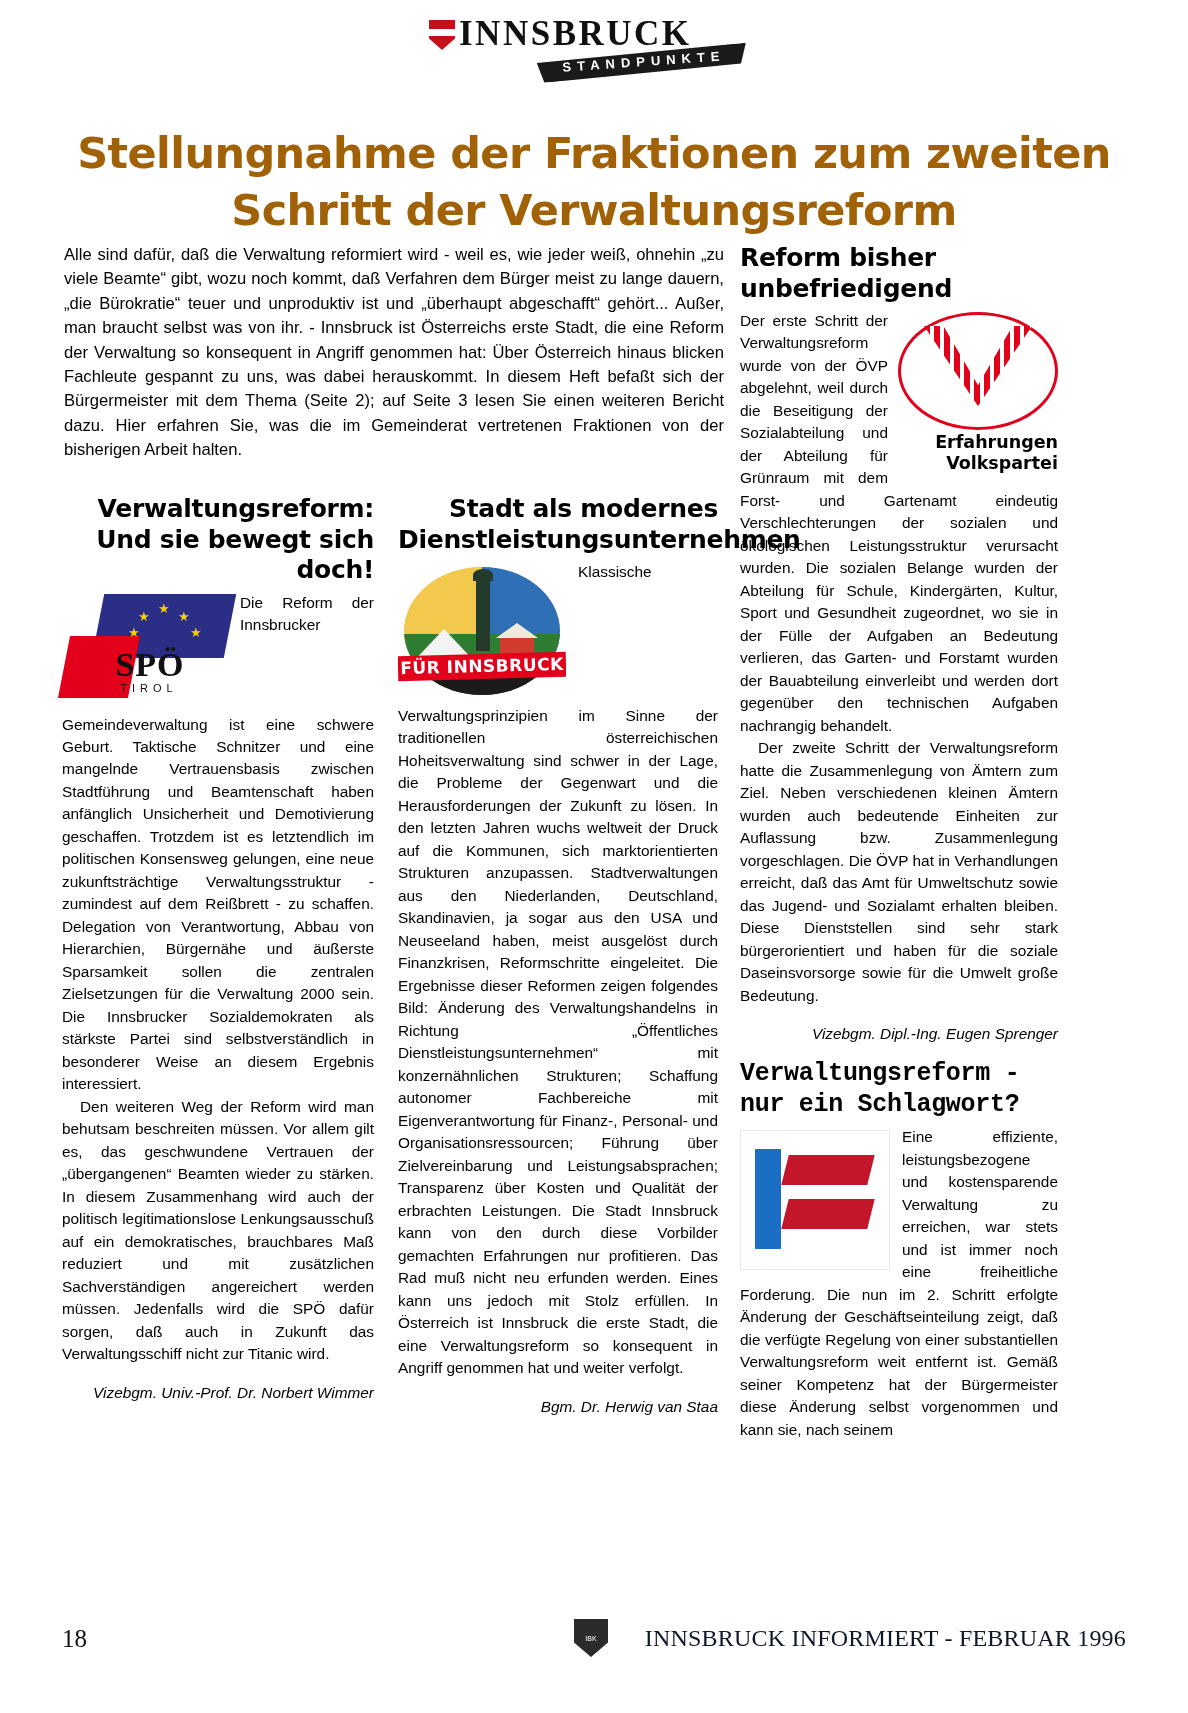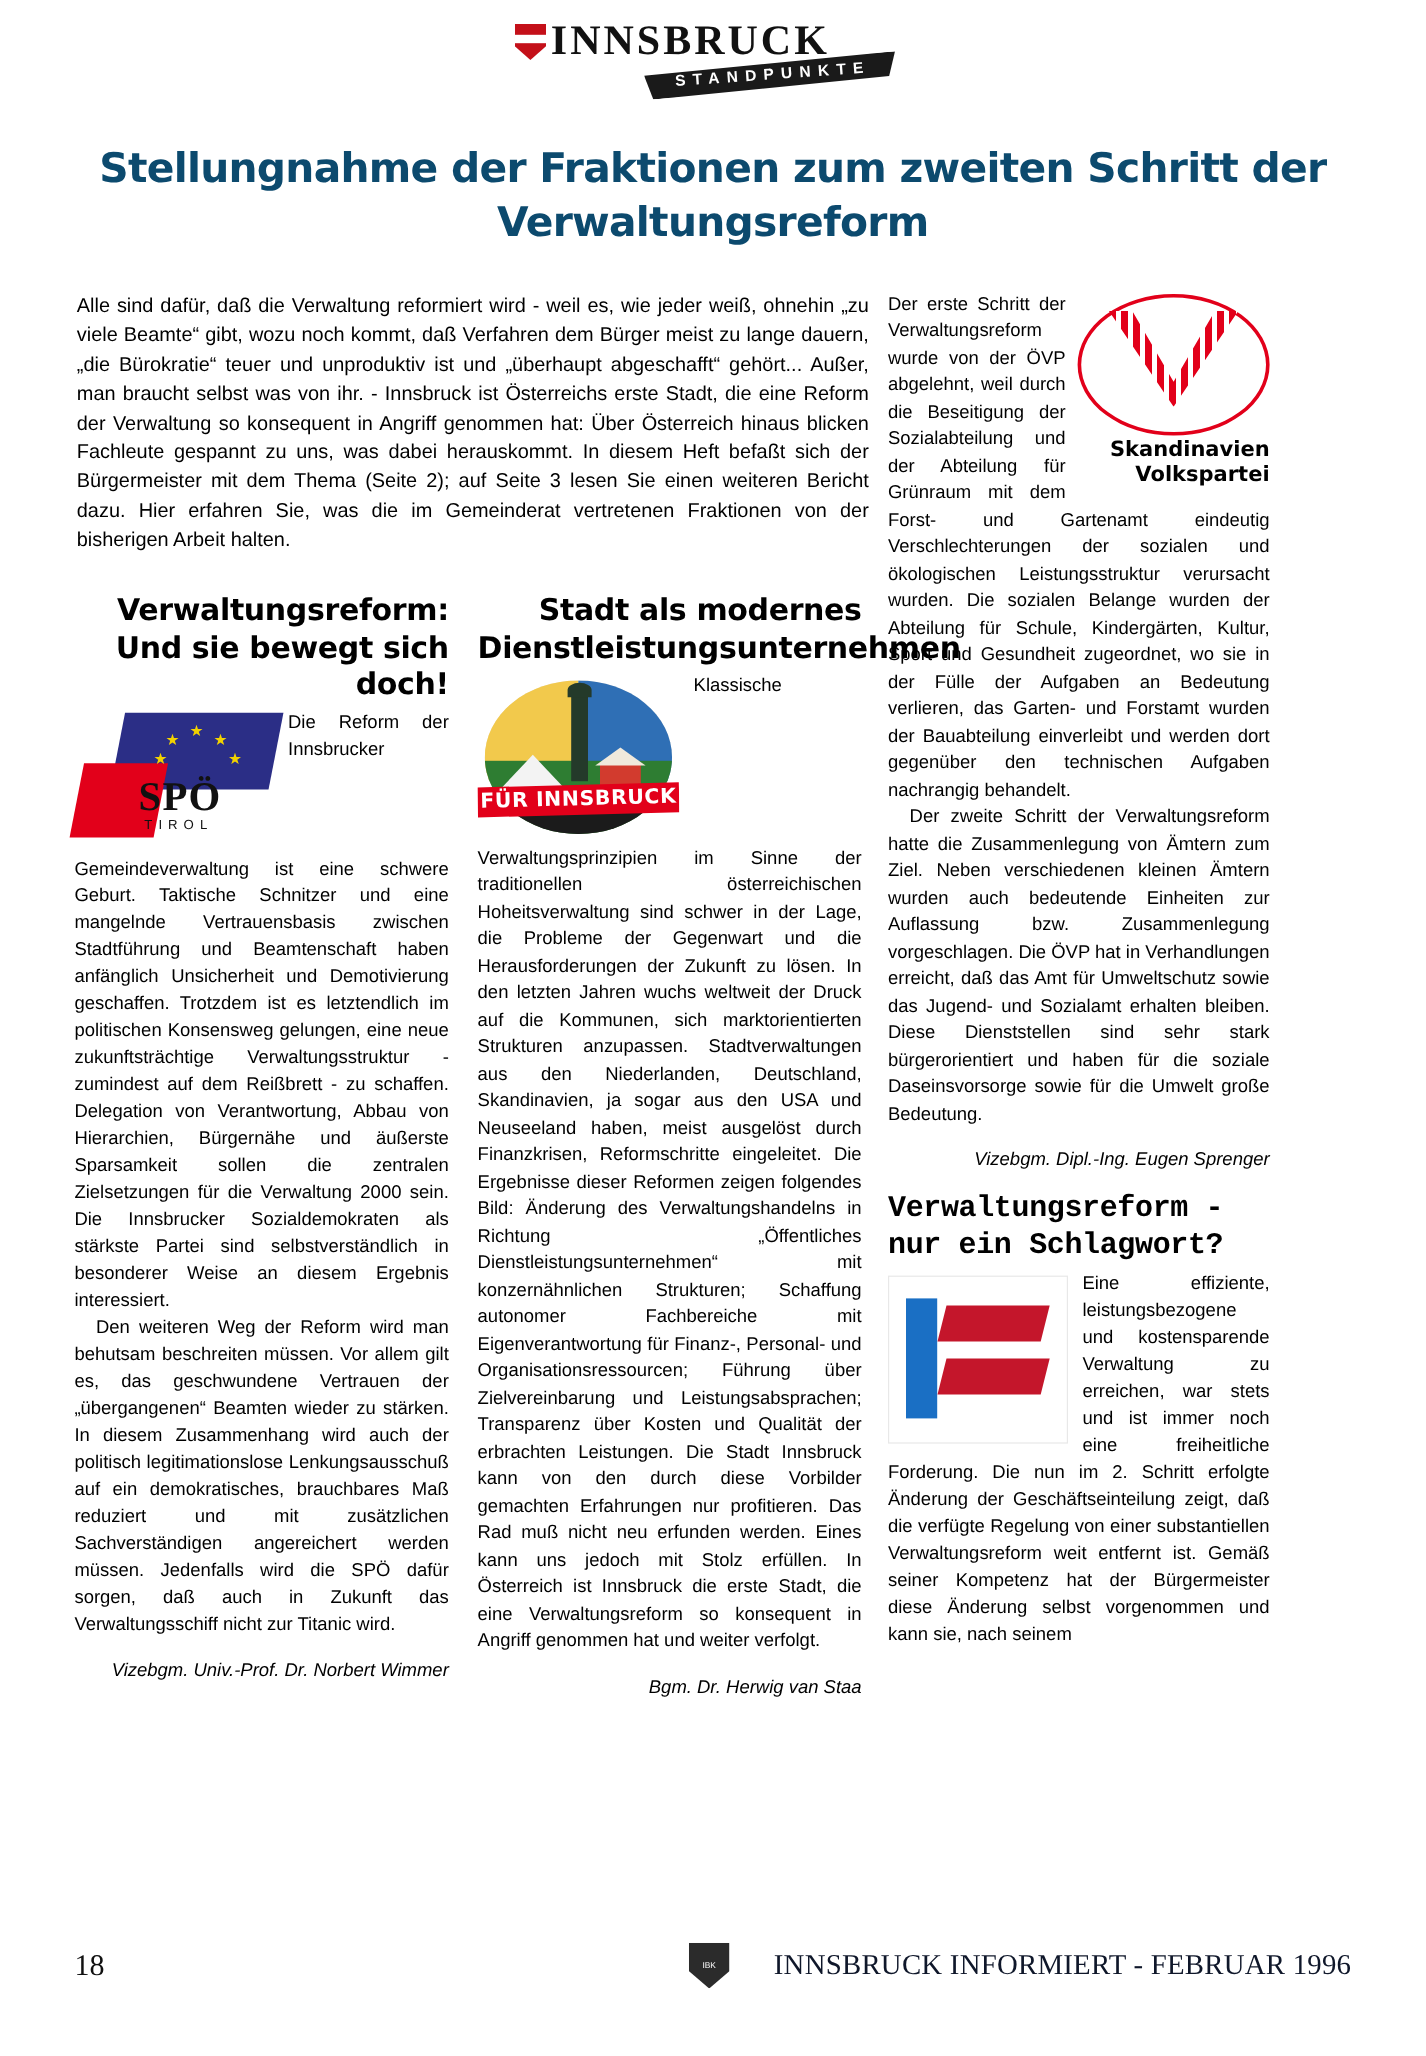--- a/index.html
+++ b/index.html
@@ -85,24 +85,24 @@
   }
 
   
   .headline {
     position: absolute;
     left: 58px; top: 96px;
     width: 1072px;
     text-align: center;
     font-family: "DejaVu Sans", sans-serif;
     font-weight: bold;
-    font-size: 34px;
+    font-size: 43px;
     line-height: 1.32;
     letter-spacing: -0.6px;
-    color: #0c4a6e;
+    color: #a16207;
   }
 
   
   .lead {
     position: absolute;
     left: 64px; top: 243px;
     width: 660px;
     font-size: 16.6px;
     line-height: 1.47;
     text-align: justify;
@@ -397,25 +397,26 @@
         <div class="fi-tower"></div>
         <div class="fi-house"></div>
       </div>
       <div class="fi-banner">FÜR INNSBRUCK</div>
     </div>
     <p class="first">Klassische Verwaltungsprinzipien im Sinne der traditionellen österreichischen Hoheitsverwaltung sind schwer in der Lage, die Probleme der Gegenwart und die Herausforderungen der Zukunft zu lösen. In den letzten Jahren wuchs weltweit der Druck auf die Kommunen, sich marktorientierten Strukturen anzupassen. Stadtverwaltungen aus den Niederlanden, Deutschland, Skandinavien, ja sogar aus den USA und Neuseeland haben, meist ausgelöst durch Finanzkrisen, Reformschritte eingeleitet. Die Ergebnisse dieser Reformen zeigen folgendes Bild: Änderung des Verwaltungshandelns in Richtung „Öffentliches Dienstleistungsunternehmen“ mit konzernähnlichen Strukturen; Schaffung autonomer Fachbereiche mit Eigenverantwortung für Finanz-, Personal- und Organisationsressourcen; Führung über Zielvereinbarung und Leistungsabsprachen; Transparenz über Kosten und Qualität der erbrachten Leistungen. Die Stadt Innsbruck kann von den durch diese Vorbilder gemachten Erfahrungen nur profitieren. Das Rad muß nicht neu erfunden werden. Eines kann uns jedoch mit Stolz erfüllen. In Österreich ist Innsbruck die erste Stadt, die eine Verwaltungsreform so konsequent in Angriff genommen hat und weiter verfolgt.</p>
     <div class="signature">Bgm. Dr. Herwig van Staa</div>
   </div>
 
   <div class="col col3">
+    <div class="sec-title">Reform bisher unbefriedigend</div>
     <div class="logo-oevp">
       <div class="oevp-ring"></div>
       <div class="oevp-v"></div>
       <div class="oevp-label">
-        <span>Skandinavien</span><br>
+        <span>Erfahrungen</span><br>
         <span>Volkspartei</span>
       </div>
     </div>
     <p class="first">Der erste Schritt der Verwaltungsreform wurde von der ÖVP abgelehnt, weil durch die Beseitigung der Sozialabteilung und der Abteilung für Grünraum mit dem Forst- und Gartenamt eindeutig Verschlechterungen der sozialen und ökologischen Leistungsstruktur verursacht wurden. Die sozialen Belange wurden der Abteilung für Schule, Kindergärten, Kultur, Sport und Gesundheit zugeordnet, wo sie in der Fülle der Aufgaben an Bedeutung verlieren, das Garten- und Forstamt wurden der Bauabteilung einverleibt und werden dort gegenüber den technischen Aufgaben nachrangig behandelt.</p>
     <p>Der zweite Schritt der Verwaltungsreform hatte die Zusammenlegung von Ämtern zum Ziel. Neben verschiedenen kleinen Ämtern wurden auch bedeutende Einheiten zur Auflassung bzw. Zusammenlegung vorgeschlagen. Die ÖVP hat in Verhandlungen erreicht, daß das Amt für Umweltschutz sowie das Jugend- und Sozialamt erhalten bleiben. Diese Dienststellen sind sehr stark bürgerorientiert und haben für die soziale Daseinsvorsorge sowie für die Umwelt große Bedeutung.</p>
     <div class="signature">Vizebgm. Dipl.-Ing. Eugen Sprenger</div>
 
     <div class="sec-title" style="margin-top:14px;font-family:Liberation Mono, monospace;">Verwaltungsreform - nur ein Schlagwort?</div>
     <div class="logo-fpoe">
       <div class="fpoe-blue"></div>

